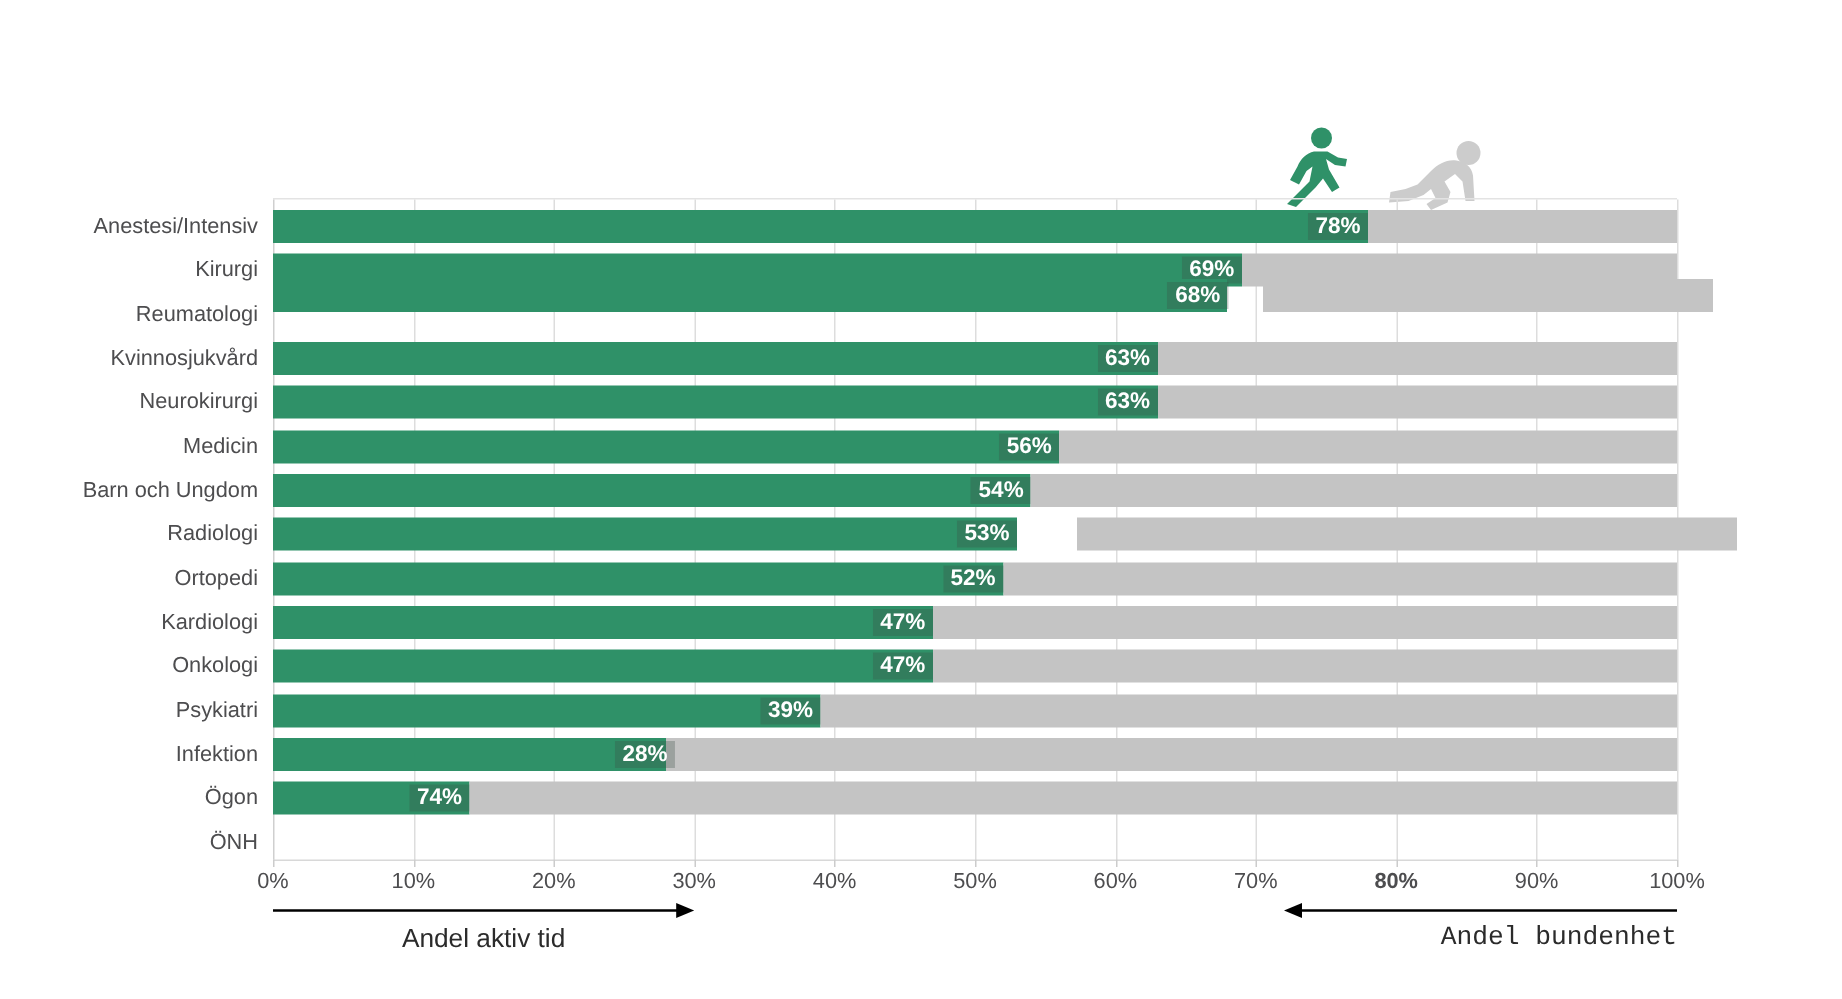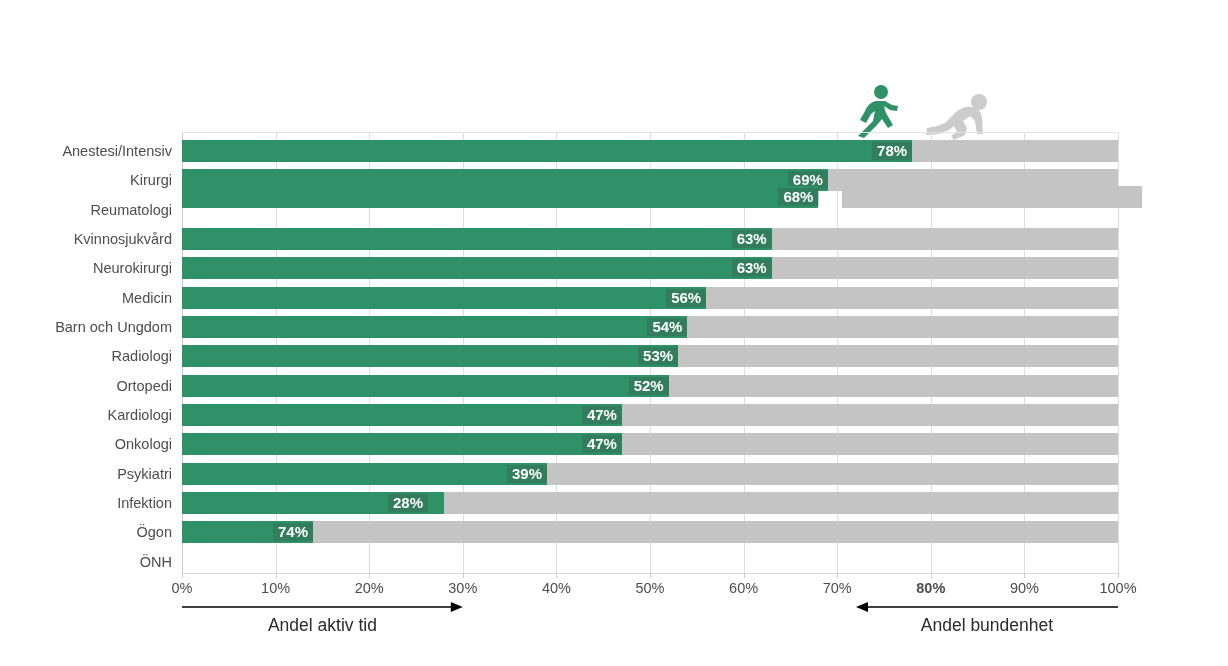--- a/index.html
+++ b/index.html
@@ -222,21 +222,21 @@
       <div class="bar-row" style="top: 153.65px;">
         <div class="bar-green" style="width: 524.16px; background: rgb(47, 145, 104);"></div>
         <div class="bar-gray" style="width: 411.84px; background: rgb(196, 196, 196);"></div>
         <div class="bar-label" style="left: 524.16px;">56%</div>
       </div>
       <div class="bar-row" style="top: 182.98px;">
         <div class="bar-green" style="width: 505.44px; background: rgb(47, 145, 104);"></div>
         <div class="bar-gray" style="width: 430.56px; background: rgb(196, 196, 196);"></div>
         <div class="bar-label" style="left: 505.44px;">54%</div>
       </div>
-      <div class="bar-row" style="top: 212.31px;">
+      <div class="bar-row" style="top: 212.31px; padding-left: 40px;">
         <div class="bar-green" style="width: 496.08px; background: rgb(47, 145, 104);"></div>
         <div class="bar-gray" style="width: 439.92px; background: rgb(196, 196, 196);"></div>
         <div class="bar-label" style="left: 496.08px;">53%</div>
       </div>
       <div class="bar-row" style="top: 241.64px;">
         <div class="bar-green" style="width: 486.72px; background: rgb(47, 145, 104);"></div>
         <div class="bar-gray" style="width: 449.28px; background: rgb(196, 196, 196);"></div>
         <div class="bar-label" style="left: 486.72px;">52%</div>
       </div>
       <div class="bar-row" style="top: 270.97px;">
@@ -250,21 +250,21 @@
         <div class="bar-label" style="left: 439.92px;">47%</div>
       </div>
       <div class="bar-row" style="top: 329.63px;">
         <div class="bar-green" style="width: 365.04px; background: rgb(47, 145, 104);"></div>
         <div class="bar-gray" style="width: 570.96px; background: rgb(196, 196, 196);"></div>
         <div class="bar-label" style="left: 365.04px;">39%</div>
       </div>
       <div class="bar-row" style="top: 358.96px;">
         <div class="bar-green" style="width: 262.08px; background: rgb(47, 145, 104);"></div>
         <div class="bar-gray" style="width: 673.92px; background: rgb(196, 196, 196);"></div>
-        <div class="bar-label" style="left: 246px;">28%</div>
+        <div class="bar-label" style="left: 268px;">28%</div>
       </div>
       <div class="bar-row" style="top: 388.29px;">
         <div class="bar-green" style="width: 131.04px; background: rgb(47, 145, 104);"></div>
         <div class="bar-gray" style="width: 804.96px; background: rgb(196, 196, 196);"></div>
         <div class="bar-label" style="left: 131.04px;">74%</div>
       </div>
     </div>
 
   <div id="cat-labels">
       <div class="cat-label" style="top: 140px;">Anestesi/Intensiv</div>
@@ -313,16 +313,16 @@
   <div id="annotations">
       <div class="annot-arrow" style="left: 182px; top: 601px; width: 280.8px;"><svg width="280.8" height="14" viewBox="0 0 280.8 14">
           <line y1="6" y2="6" stroke="#000" stroke-width="1.6" x1="0" x2="270.8"></line>
           <polygon points="268.8,1 280.8,6 268.8,11" fill="#000"></polygon>
         </svg></div>
       <div class="annot-label" style="top: 615px; left: 182px; width: 280.8px; text-align: center;">Andel aktiv tid</div>
       <div class="annot-arrow" style="left: 855.92px; top: 601px; width: 262.08px;"><svg width="262.08000000000004" height="14" viewBox="0 0 262.08000000000004 14">
           <line y1="6" y2="6" stroke="#000" stroke-width="1.6" x1="10" x2="262.08000000000004"></line>
           <polygon points="12,1 0,6 12,11" fill="#000"></polygon>
         </svg></div>
-      <div class="annot-label" style="top: 615px; left: 855.92px; width: 262.08px; text-align: center;">Andel bundenhet</div>
+      <div class="annot-label" style="top: 615px; left: 855.92px; width: 262.08px; text-align: right; font-family: Liberation Mono, monospace;">Andel bundenhet</div>
     </div>
 
 </div>
 
 </body></html>

